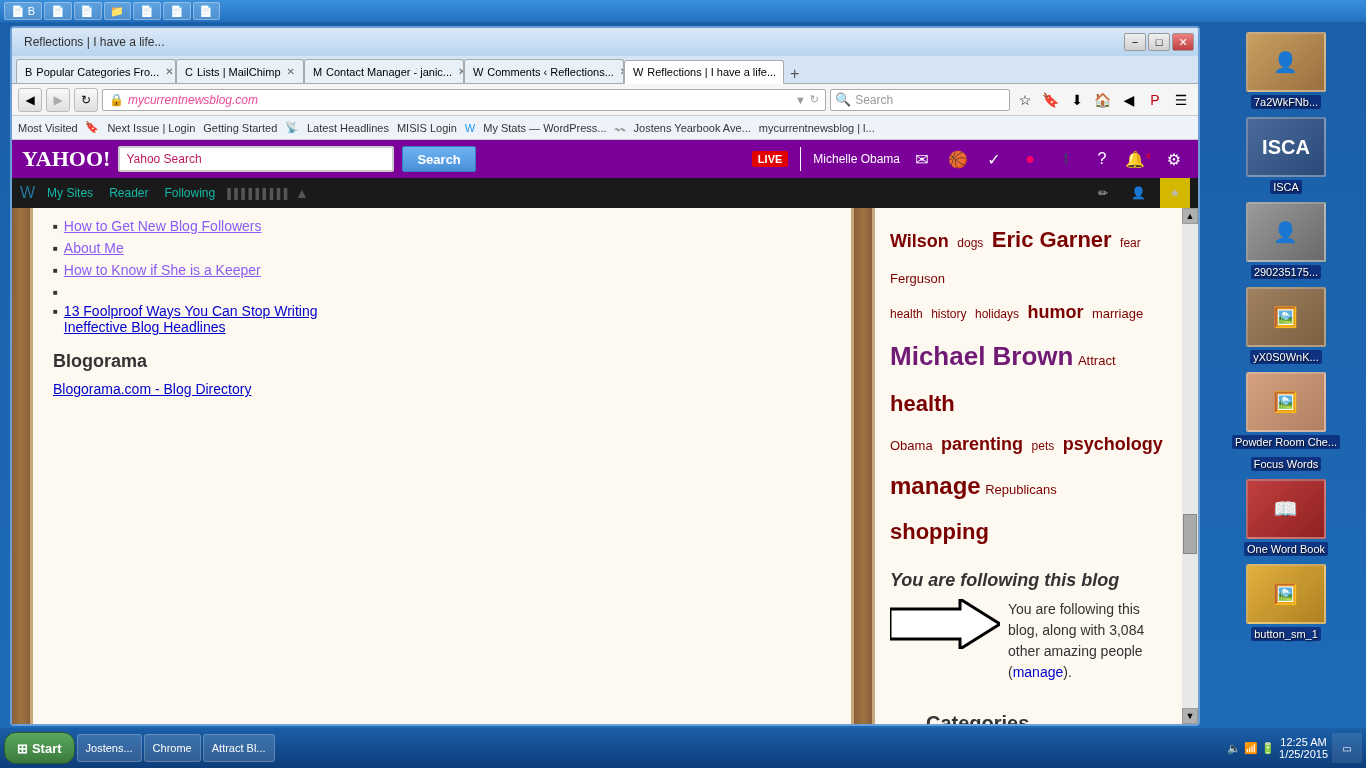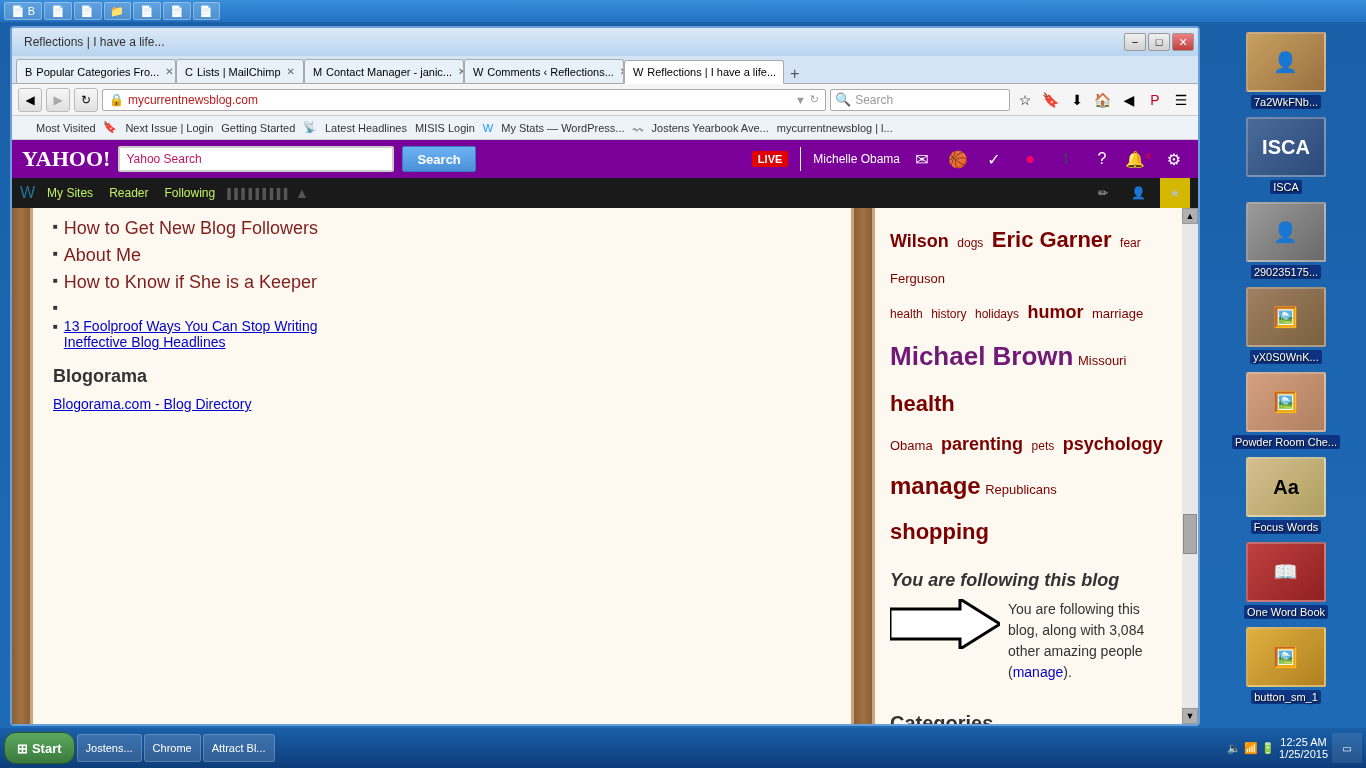--- a/index.html
+++ b/index.html
@@ -65,32 +65,32 @@
     .nav-btn {
       width: 24px; height: 24px; border: 1px solid #bbb; border-radius: 3px;
       background: linear-gradient(180deg, #f8f8f8, #e0e0e0);
       display: flex; align-items: center; justify-content: center; cursor: pointer; font-size: 12px;
     }
     .url-bar {
       flex: 1; height: 22px; border: 1px solid #aaa; border-radius: 2px;
       padding: 0 6px; font-size: 12px; background: white;
       display: flex; align-items: center; gap: 4px;
     }
-    .url-text { font-size: 12px; color: #b91c1c; }
+    .url-text { font-size: 12px; color: #ec4899; font-style: italic; }
     .search-bar-right {
       width: 180px; height: 22px; border: 1px solid #aaa; border-radius: 2px;
       display: flex; align-items: center; padding: 0 4px; background: white; gap: 4px;
     }
     .nav-icons { display: flex; gap: 4px; align-items: center; }
     .nav-icon { width: 22px; height: 22px; display: flex; align-items: center; justify-content: center; font-size: 14px; cursor: pointer; }
 
     
     .bookmarks-bar {
       height: 24px; background: #eef3fa; border-bottom: 1px solid #ccc;
-      display: flex; align-items: center; gap: 8px; padding: 0 24px; font-size: 11px;
+      display: flex; align-items: center; gap: 8px; padding: 0 6px; font-size: 11px;
     }
     .bookmark-item { color: #333; cursor: pointer; white-space: nowrap; }
 
     
     .yahoo-toolbar {
       height: 38px; background: #7b0099; display: flex; align-items: center;
       gap: 8px; padding: 0 10px;
     }
     .yahoo-logo { color: white; font-weight: bold; font-size: 22px; font-family: Georgia, serif; }
     .yahoo-search-box {
@@ -107,21 +107,21 @@
       background: #e30000; color: white; font-size: 11px; font-weight: bold;
       padding: 2px 6px; border-radius: 2px; cursor: pointer;
     }
     .yahoo-toolbar-icon { color: white; font-size: 16px; cursor: pointer; width: 28px; text-align: center; }
 
     
     .wp-bar {
       height: 30px; background: #1a1a1a; display: flex; align-items: center;
       gap: 0; padding: 0 8px; color: #bbb; font-size: 12px;
     }
-    .wp-bar-item { padding: 0 8px; cursor: pointer; color: #bef264; white-space: nowrap; }
+    .wp-bar-item { padding: 0 8px; cursor: pointer; color: #14b8a6; white-space: nowrap; }
     .wp-bar-logo { color: #21759b; font-size: 16px; margin-right: 4px; }
     .wp-bar-right { margin-left: auto; display: flex; align-items: center; gap: 6px; }
     .wp-bar-btn { width: 30px; height: 30px; display: flex; align-items: center; justify-content: center; cursor: pointer; color: #bbb; }
     .wp-star-btn { background: #d4b800; width: 30px; height: 30px; display: flex; align-items: center; justify-content: center; cursor: pointer; }
 
     
     .main-content {
       flex: 1; display: flex; overflow: hidden; background: #f5ebe0;
     }
 
@@ -153,40 +153,40 @@
       align-items: center;
     }
     .scroll-btn { width: 16px; height: 16px; background: #b0b0b0; border: 1px solid #999; display: flex; align-items: center; justify-content: center; font-size: 9px; cursor: pointer; }
     .scroll-track { flex: 1; width: 16px; background: #e8e8e8; position: relative; }
     .scroll-thumb { position: absolute; top: 60%; width: 14px; height: 40px; background: #aaa; border: 1px solid #888; left: 1px; }
 
     
     .blog-list { list-style: none; }
     .blog-list li { margin-bottom: 6px; display: flex; align-items: flex-start; gap: 6px; font-size: 14px; }
     .blog-list li::before { content: '■'; font-size: 8px; color: #333; margin-top: 4px; flex-shrink: 0; }
-    .blog-list a { color: #7f1d1d; cursor: pointer; font-size: 18px; }
+    .blog-list a { color: #8b5cf6; text-decoration: underline; cursor: pointer; font-size: 14px; }
 
     .section-title { font-size: 18px; font-weight: bold; color: #333; margin: 16px 0 8px 0; }
     .section-link { color: #0000cc; text-decoration: underline; cursor: pointer; font-size: 14px; }
 
     
     .tag-cloud { margin-bottom: 16px; line-height: 2; }
     .tag-lg { font-size: 22px; font-weight: bold; color: #7b0000; cursor: pointer; margin-right: 4px; }
     .tag-md { font-size: 18px; font-weight: bold; color: #7b0000; cursor: pointer; margin-right: 4px; }
     .tag-sm { font-size: 13px; color: #7b0000; cursor: pointer; margin-right: 4px; }
     .tag-xs { font-size: 12px; color: #7b0000; cursor: pointer; margin-right: 4px; }
 
     
     .following-box { margin-bottom: 29px; }
     .following-title { font-size: 18px; font-style: italic; font-weight: bold; color: #333; margin-bottom: 8px; }
     .following-text { font-size: 14px; color: #333; line-height: 1.5; }
     .following-link { color: #0000cc; cursor: pointer; }
 
     
-    .categories-title { font-size: 20px; font-weight: bold; color: #333; margin-bottom: 8px; }
+    .categories-title { font-size: 20px; font-weight: bold; color: #333; margin-bottom: 8px; margin-left: 36px; }
     .categories-list { list-style: none; }
     .categories-list li { display: flex; align-items: center; gap: 6px; margin-bottom: 4px; font-size: 14px; }
     .categories-list li::before { content: '■'; font-size: 8px; color: #333; }
     .categories-list a { color: #0000cc; text-decoration: underline; cursor: pointer; font-size: 14px; }
 
     
     .desktop-icons {
       position: absolute; right: 0; top: 22px; width: 160px; height: 680px;
       display: flex; flex-direction: column; gap: 8px; padding: 10px;
     }
@@ -264,23 +264,20 @@
       </div>
       <span class="desktop-icon-label">yX0S0WnK...</span>
     </div>
     <div class="desktop-icon">
       <div class="desktop-icon-img" style="background: linear-gradient(135deg, #d4a080, #b08060);">
         <span style="font-size:20px;">🖼️</span>
       </div>
       <span class="desktop-icon-label">Powder Room Che...</span>
     </div>
     <div class="desktop-icon">
-      <div class="desktop-icon-img" style="background: linear-gradient(135deg, #d4c090, #b0a060);">
-        <span style="font-size:20px; font-weight:bold;">Aa</span>
-      </div>
       <span class="desktop-icon-label">Focus Words</span>
     </div>
     <div class="desktop-icon">
       <div class="desktop-icon-img" style="background: linear-gradient(135deg, #c04040, #902020);">
         <span style="font-size:20px;">📖</span>
       </div>
       <span class="desktop-icon-label">One Word Book</span>
     </div>
     <div class="desktop-icon">
       <div class="desktop-icon-img" style="background: linear-gradient(135deg, #e0b040, #b08020);">
@@ -446,21 +443,21 @@
           <span class="tag-xs">fear</span>
           <span class="tag-sm">Ferguson</span>
           <br>
           <span class="tag-xs">health</span>
           <span class="tag-xs">history</span>
           <span class="tag-xs">holidays</span>
           <span class="tag-md">humor</span>
           <span class="tag-sm">marriage</span>
           <br>
           <span style="font-size:26px; font-weight:bold; color:#701a75; cursor:pointer;">Michael Brown</span>
-          <span class="tag-sm">Missouri</span>
+          <span class="tag-sm">Attract</span>
           <span class="tag-lg">health</span>
           <br>
           <span class="tag-sm">Obama</span>
           <span class="tag-md">parenting</span>
           <span class="tag-xs">pets</span>
           <span class="tag-md">psychology</span>
           <br>
           <span style="font-size:24px; font-weight:bold; color:#7b0000; cursor:pointer;">manage</span>
           <span class="tag-sm">Republicans</span>
           <span class="tag-lg">shopping</span>

